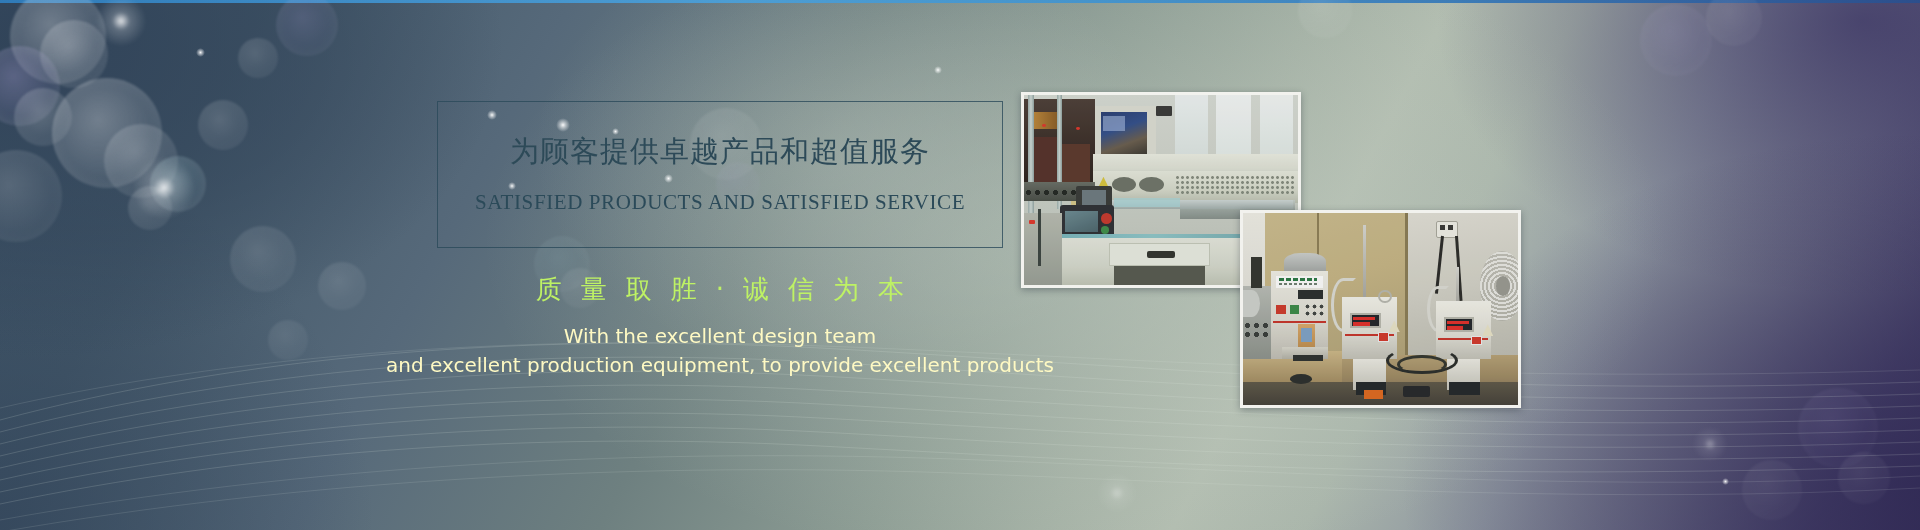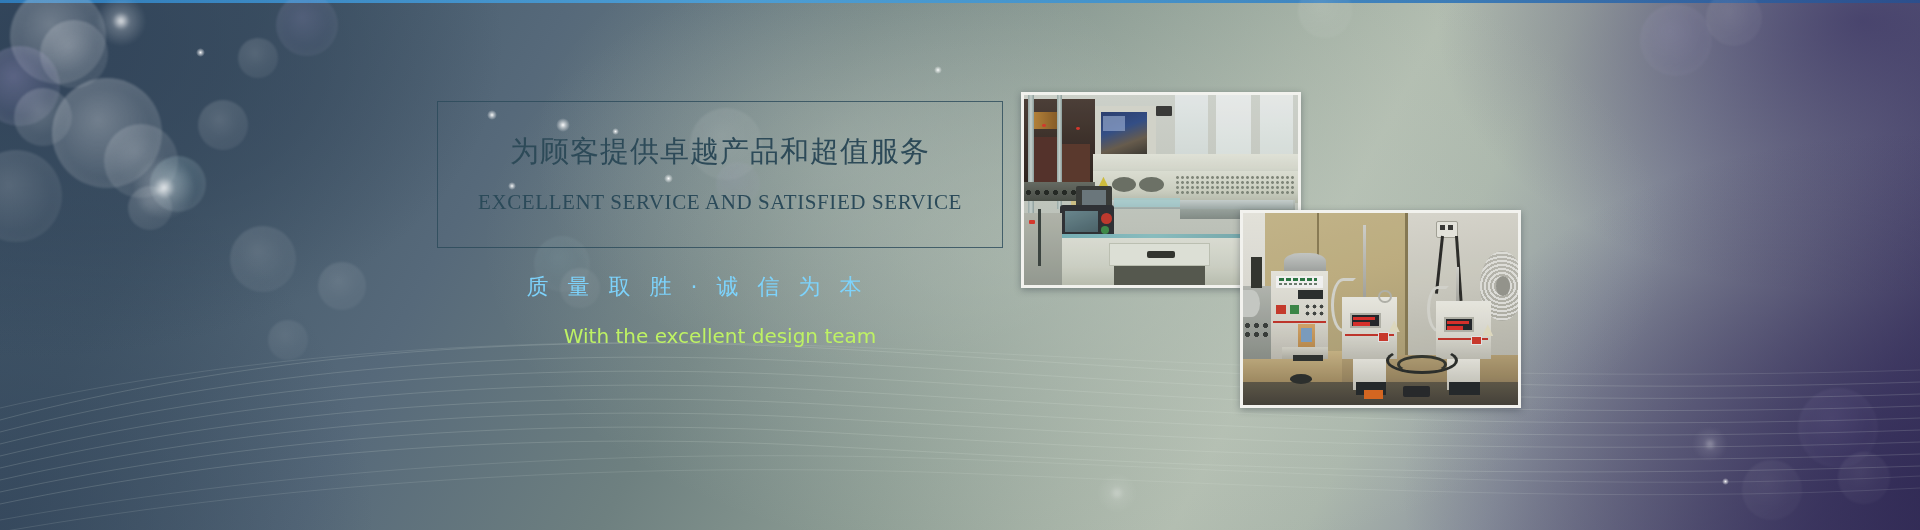--- a/index.html
+++ b/index.html
@@ -135,41 +135,41 @@
     width: 566px;
     text-align: center;
     font-family: "Liberation Serif", "DejaVu Serif", serif;
     font-size: 21px;
     letter-spacing: .6px;
     color: #2b4a59;
     white-space: nowrap;
   }
   .slogan-cn {
     position: absolute;
-    left: 411px;
+    left: 437px;
     top: 272px;
     width: 566px;
     text-align: center;
     font-family: "DejaVu Sans", "Liberation Sans", sans-serif;
-    font-size: 22px;
+    font-size: 26px;
     letter-spacing: 19px;
     text-indent: 19px;
-    color: #7dd3fc;
+    color: #bef264;
     white-space: nowrap;
   }
   .paragraph {
     position: absolute;
     left: 330px;
     top: 322px;
     width: 780px;
     text-align: center;
     font-family: "DejaVu Sans", "Liberation Sans", sans-serif;
     font-size: 20px;
     line-height: 29px;
-    color: #bef264;
+    color: #fef9c3;
   }
   .paragraph .line { display: block; white-space: nowrap; }
 
   
   .photo {
     position: absolute;
     border: 3px solid #f2f2ee;
     box-sizing: border-box;
     overflow: hidden;
     box-shadow: 0 2px 7px rgba(20,30,44,.34);
@@ -374,24 +374,25 @@
     <g fill="none" stroke="rgba(232,240,232,.22)" stroke-width="1">
       <path d="M0,250 C300,196 640,176 980,190 C1320,204 1620,222 1920,206"></path>
       <path d="M0,262 C300,210 640,190 980,204 C1320,218 1620,234 1920,218"></path>
       <path d="M0,138 C200,92 460,66 760,74 C1060,82 1420,116 1920,100"></path>
     </g>
   </svg>
 
   <div class="text-block">
     <div class="framed-box"></div>
     <div class="headline-cn">为顾客提供卓越产品和超值服务</div>
-    <div class="headline-en">EXCELLENT SERVICE AND SATISFIED SERVICE</div>
+    <div class="headline-en">SATISFIED PRODUCTS AND SATISFIED SERVICE</div>
     <div class="slogan-cn">质量取胜·诚信为本</div>
     <div class="paragraph">
       <span class="line">With the excellent design team</span>
+      <span class="line">and excellent production equipment, to provide excellent products</span>
     </div>
   </div>
 
   <div class="photo photo-1">
     <div class="scene">
       <div class="el p1-wall"></div>
       <div class="el p1-win-a"></div>
       <div class="el p1-win-b"></div>
       <div class="el p1-win-c"></div>
       <div class="el p1-darkroom"></div>

